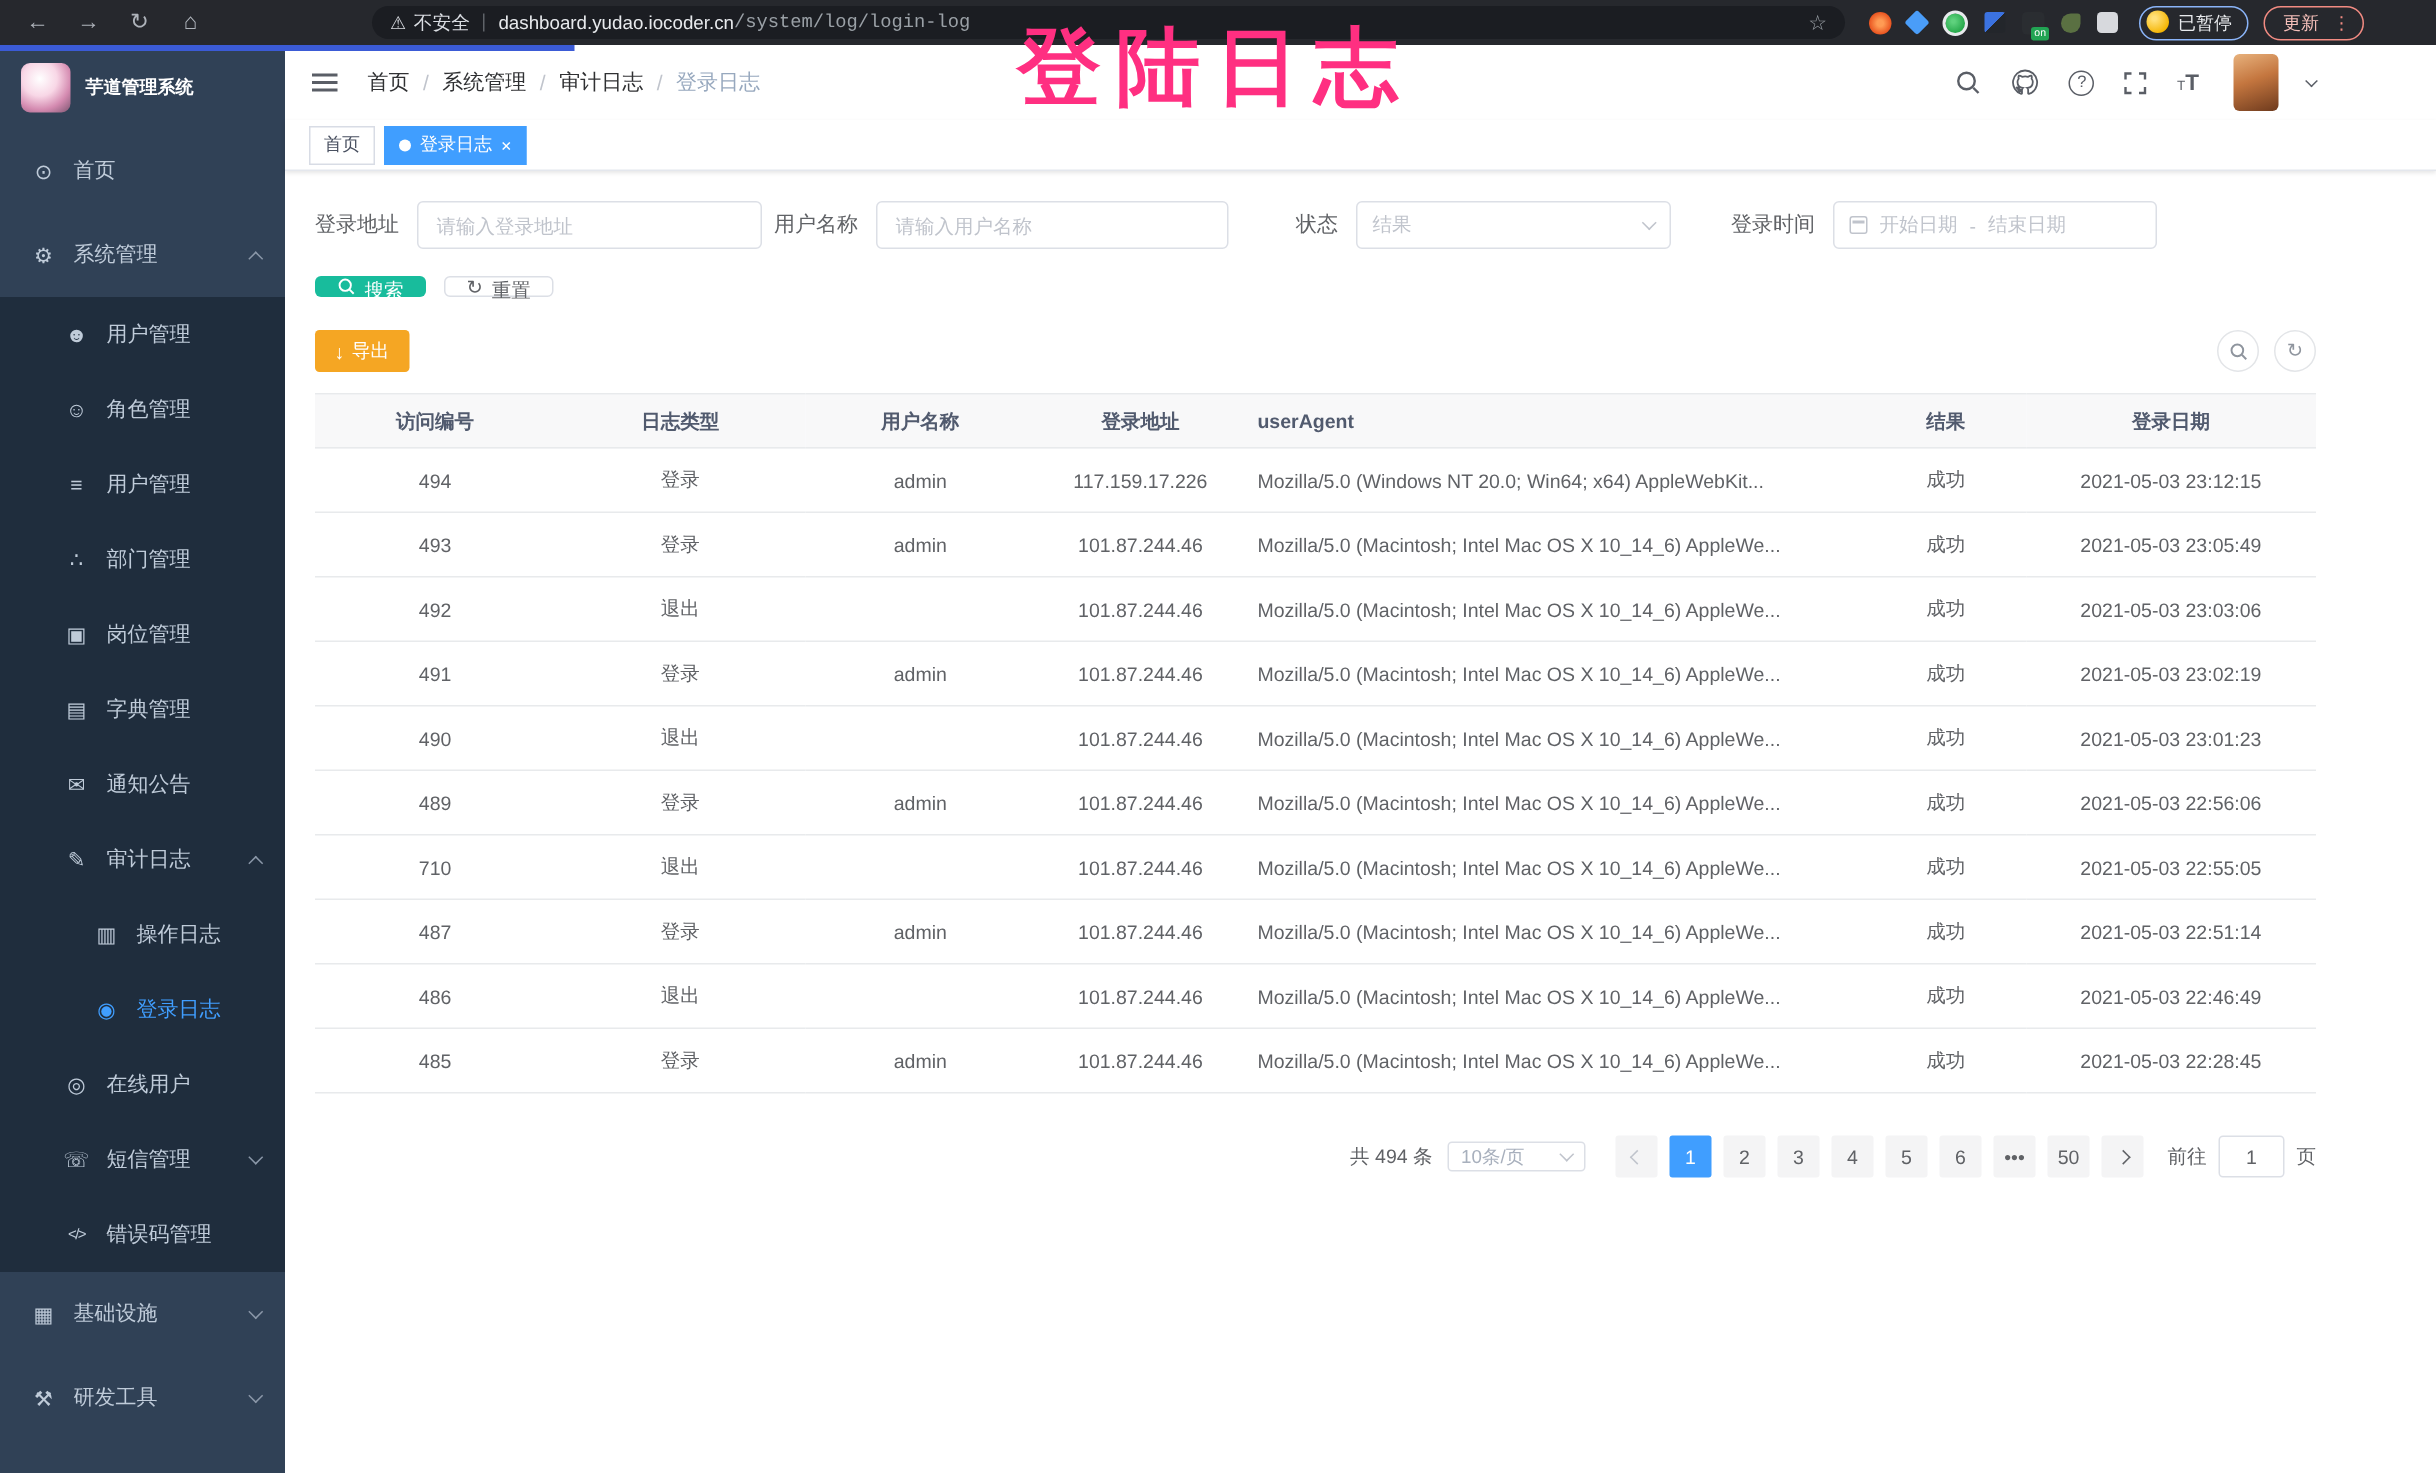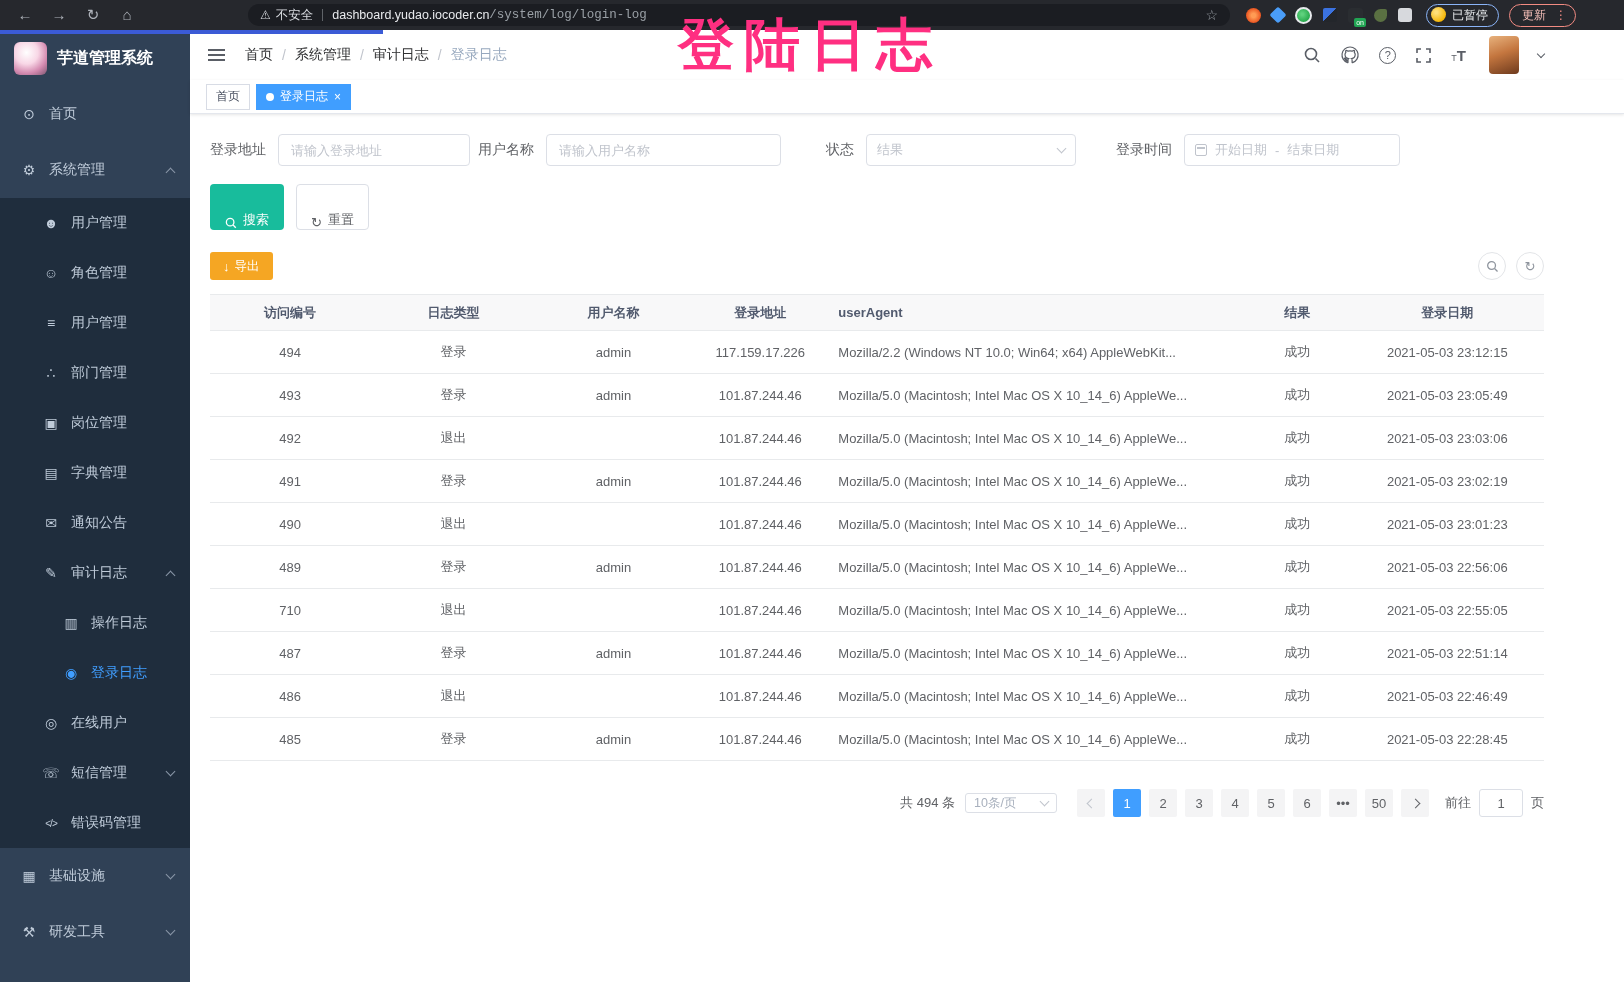--- a/index.html
+++ b/index.html
@@ -45,21 +45,21 @@
   .nprogress { position: absolute; top: 30px; left: 0; width: 383px; height: 4px; background: #3b5bd6; z-index: 6; }
   .annotation { position: absolute; left: 678px; top: 8px; z-index: 30; font-size: 56px; font-weight: bold;
     color: #ff2f81; letter-spacing: 10px; pointer-events: none; }
 
   
   .app { display: flex; height: 952px; }
   .sidebar { width: 190px; flex-shrink: 0; background: #304156; color: #bfcbd9; overflow: hidden; }
   .logo-row { height: 56px; display: flex; align-items: center; padding-left: 14px; gap: 10px; }
   .logo-img { width: 33px; height: 33px; border-radius: 6px; flex-shrink: 0;
     background: radial-gradient(circle at 38% 32%, #ffffff 0%, #f8d7e6 38%, #d48ab0 68%, #7c5570 100%); }
-  .logo-title { color: #fff; font-weight: bold; font-size: 16px; white-space: nowrap; }
+  .logo-title { color: #fff; font-weight: bold; font-size: 12px; white-space: nowrap; }
   .menu-item { display: flex; align-items: center; height: 50px; font-size: 14px; cursor: pointer; padding-right: 16px; }
   .menu-item.lvl1 { height: 56px; padding-left: 20px; background: #304156; }
   .menu-item.lvl2 { padding-left: 42px; background: #1f2d3d; }
   .menu-item.lvl3 { padding-left: 62px; background: #1f2d3d; }
   .menu-item.active { color: #409eff; }
   .mi-icon { width: 18px; margin-right: 11px; text-align: center; font-size: 14px; flex-shrink: 0; }
   .mi-icon.small { font-size: 10px; letter-spacing: -1px; }
   .mi-label { flex: 1; white-space: nowrap; }
   .chev { width: 7px; height: 7px; border-right: 1.5px solid #8a97a8; border-bottom: 1.5px solid #8a97a8; flex-shrink: 0; }
   .chev.up { transform: rotate(-135deg); margin-top: 5px; }
@@ -94,34 +94,34 @@
   .tag-dot { width: 8px; height: 8px; border-radius: 50%; background: #fff; }
   .tag-close { font-size: 12px; line-height: 1; }
 
   
   .content { flex: 1; padding: 20px 80px 0 20px; }
   .filter-row { display: flex; align-items: center; font-size: 14px; color: #606266; }
   .f-label { margin-right: 12px; white-space: nowrap; }
   input.f-input { height: 32px; border: 1px solid #dcdfe6; border-radius: 4px; padding: 0 12px; font-size: 13px;
     color: #606266; outline: none; font-family: inherit; }
   input.f-input::placeholder { color: #c0c4cc; }
-  .w-address { width: 192px; margin-right: 8px; }
+  .w-address { width: 230px; margin-right: 8px; }
   .w-username { width: 235px; margin-right: 45px; }
   .f-select { width: 210px; height: 32px; border: 1px solid #dcdfe6; border-radius: 4px; padding: 0 10px;
     display: flex; align-items: center; justify-content: space-between; margin-right: 40px; cursor: pointer; }
   .ph { color: #c0c4cc; font-size: 13px; }
   .sel-chev { width: 7px; height: 7px; border-right: 1.5px solid #c0c4cc; border-bottom: 1.5px solid #c0c4cc;
     transform: rotate(45deg); margin-bottom: 3px; }
   .f-daterange { width: 216px; height: 32px; border: 1px solid #dcdfe6; border-radius: 4px; padding: 0 10px;
     display: flex; align-items: center; gap: 8px; font-size: 12.5px; cursor: pointer; }
   .cal-icon { width: 12px; height: 12px; border: 1px solid #c0c4cc; border-radius: 2px; position: relative; flex-shrink: 0; }
   .cal-icon::before { content: ''; position: absolute; top: 2px; left: 1px; right: 1px; height: 2px; background: #c0c4cc; }
 
   .btn-row { margin-top: 18px; display: flex; gap: 12px; }
-  .btn { height: 46px; border-radius: 4px; display: inline-flex; align-items: flex-end; gap: 6px; font-size: 13px;
+  .btn { height: 14px; border-radius: 4px; display: inline-flex; align-items: flex-start; gap: 6px; font-size: 13px;
     padding: 0 14px; border: 1px solid transparent; cursor: pointer; font-family: inherit; }
   .btn-search { background: #18bc9c; color: #fff; }
   .btn-reset { background: #fff; border-color: #dcdfe6; color: #606266; }
   .btn-ic { font-size: 13px; line-height: 1; }
   .export-row { margin-top: 22px; display: flex; align-items: center; justify-content: space-between; }
   .btn-export { background: #f5a623; color: #fff; height: 28px; padding: 0 13px; font-size: 12.5px; border-radius: 3px;
     display: inline-flex; align-items: center; gap: 5px; border: none; cursor: pointer; font-family: inherit; }
   .tool-btns { display: flex; gap: 10px; }
   .round-btn { width: 28px; height: 28px; border-radius: 50%; border: 1px solid #e3e5e8; background: #fff;
     display: flex; align-items: center; justify-content: center; color: #8f959e; font-size: 13px; cursor: pointer; }
@@ -396,21 +396,21 @@
                 <th>结果</th>
                 <th>登录日期</th>
               </tr>
             </thead>
           <tbody id="tbody">
               <tr>
                 <td>494</td>
                 <td>登录</td>
                 <td>admin</td>
                 <td>117.159.17.226</td>
-                <td class="left">Mozilla/2.2 (Windows NT 10.0; Win64; x64) AppleWebKit...</td>
+                <td class="left">Mozilla/5.0 (Windows NT 20.0; Win64; x64) AppleWebKit...</td>
                 <td>成功</td>
                 <td>2021-05-03 23:12:15</td>
               </tr>
               <tr>
                 <td>493</td>
                 <td>登录</td>
                 <td>admin</td>
                 <td>101.87.244.46</td>
                 <td class="left">Mozilla/5.0 (Macintosh; Intel Mac OS X 10_14_6) AppleWe...</td>
                 <td>成功</td>

